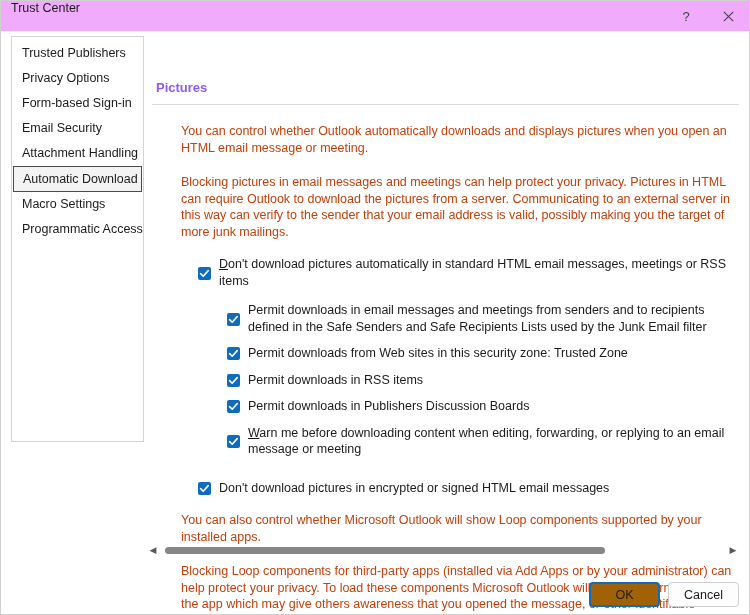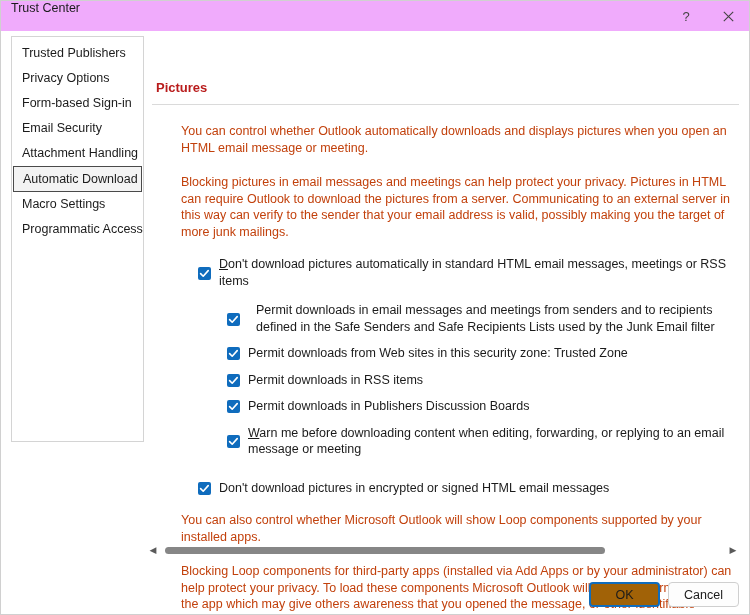--- a/index.html
+++ b/index.html
@@ -91,21 +91,21 @@
   .pane {
     position: absolute;
     left: 151px;
     top: 4px;
     right: 10px;
     height: 545px;
   }
   .pane-title {
     font-size: 13px;
     font-weight: bold;
-    color: #b91c1c;
+    color: #8b5cf6;
     margin: 44px 0 0 4px;
   }
   .divider {
     margin-top: 9px;
     border-top: 1px solid #dadada;
     width: 100%;
   }
   .para {
     margin: 18px 0 0 29px;
     width: 556px;
@@ -117,21 +117,21 @@
   .check-row {
     display: flex;
     align-items: center;
     margin-left: 46px;
     margin-top: 16px;
   }
   .check-row.indent {
     margin-left: 75px;
     margin-top: 10px;
   }
-  .check-row.first-sub { margin-top: 13px; gap: 8px; }
+  .check-row.first-sub { margin-top: 13px; }
   .cb {
     flex: 0 0 auto;
     width: 13px;
     height: 13px;
     margin-top: 1px;
     margin-right: 8px;
     border-radius: 2px;
     background: #0f6cbd;
     position: relative;
   }

